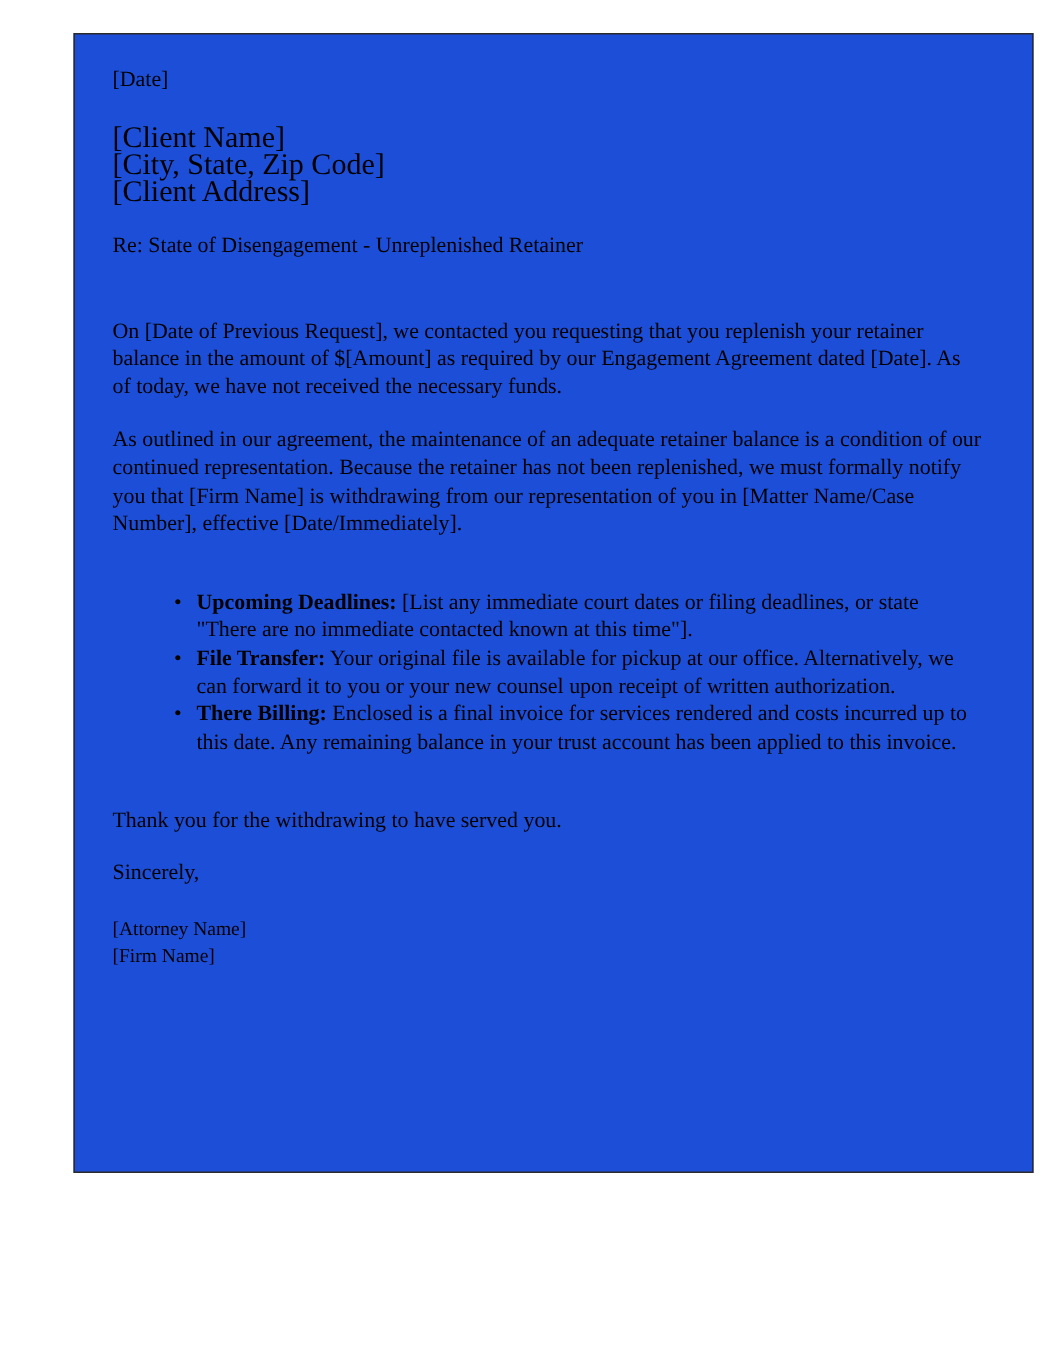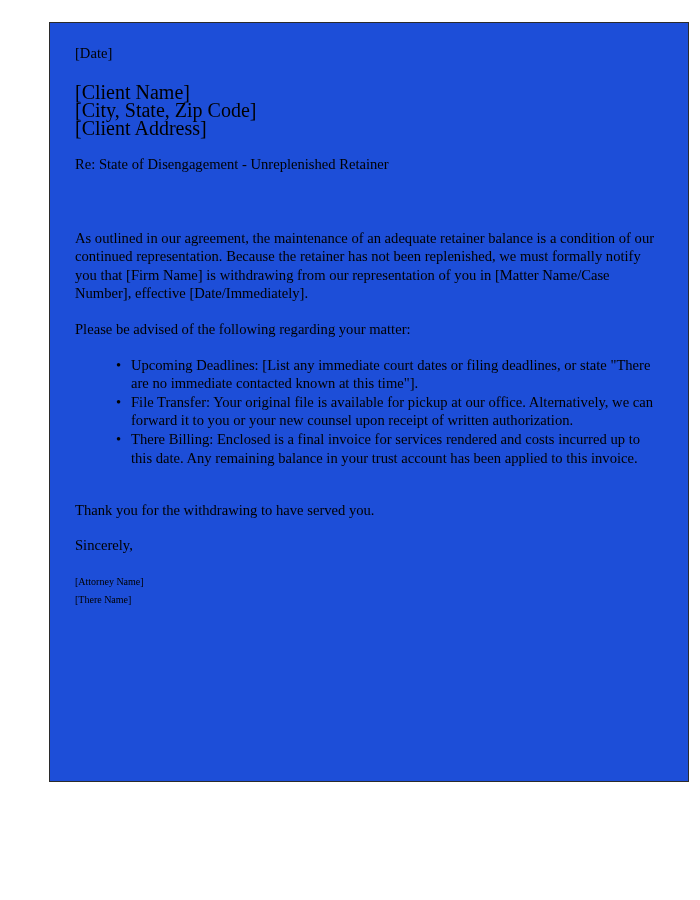--- a/index.html
+++ b/index.html
@@ -63,24 +63,24 @@
     margin: 0 0 0 0;
   }
   ul.bullets li .dot {
     position: absolute;
     left: 0;
     top: 0;
     font-size: 14.6px;
     line-height: 18.6px;
   }
   b.lead {
-    font-weight: normal;
+    font-weight: bold;
   }
   .sig-line {
-    font-size: 10px;
+    font-size: 13px;
     line-height: 17.6px;
     white-space: nowrap;
   }
 </style>
 </head>
 <body>
 
 <div class="page">
   <div class="content">
 
@@ -96,28 +96,28 @@
 
     <div class="gap-md"></div>
 
     <div class="block">Re: State of Disengagement - Unreplenished Retainer</div>
 
     <div class="gap-md"></div>
 
 
     <div class="gap-md"></div>
 
+    <p class="para">On [Date of Previous Request], we contacted you requesting that you replenish your retainer balance in the amount of $[Amount] as required by our Engagement Agreement dated [Date]. As of today, we have not received the necessary funds.</p>
 
     <div class="gap-sm"></div>
 
     <p class="para">As outlined in our agreement, the maintenance of an adequate retainer balance is a condition of our continued representation. Because the retainer has not been replenished, we must formally notify you that [Firm Name] is withdrawing from our representation of you in [Matter Name/Case Number], effective [Date/Immediately].</p>
 
     <div class="gap-sm"></div>
 
-    <p class="para">Please be advised of the following regarding your matter:</p>
 
     <div class="gap-sm"></div>
 
     <ul class="bullets">
       <li>
         <span class="dot">•</span><b class="lead">Upcoming Deadlines:</b><span> [List any immediate court dates or filing deadlines, or state "There are no immediate contacted known at this time"].</span>
       </li>
       <li>
         <span class="dot">•</span><b class="lead">File Transfer:</b><span> Your original file is available for pickup at our office. Alternatively, we can forward it to you or your new counsel upon receipt of written authorization.</span>
       </li>
@@ -134,17 +134,17 @@
     <p class="para">Thank you for the withdrawing to have served you.</p>
 
     <div class="gap-sm"></div>
 
     <div class="block">Sincerely,</div>
 
     <div class="gap-md"></div>
 
     <div>
       <div class="sig-line">[Attorney Name]</div>
-      <div class="sig-line">[There Name]</div>
+      <div class="sig-line">[Firm Name]</div>
     </div>
 
   </div>
 </div>
 
 </body></html>

